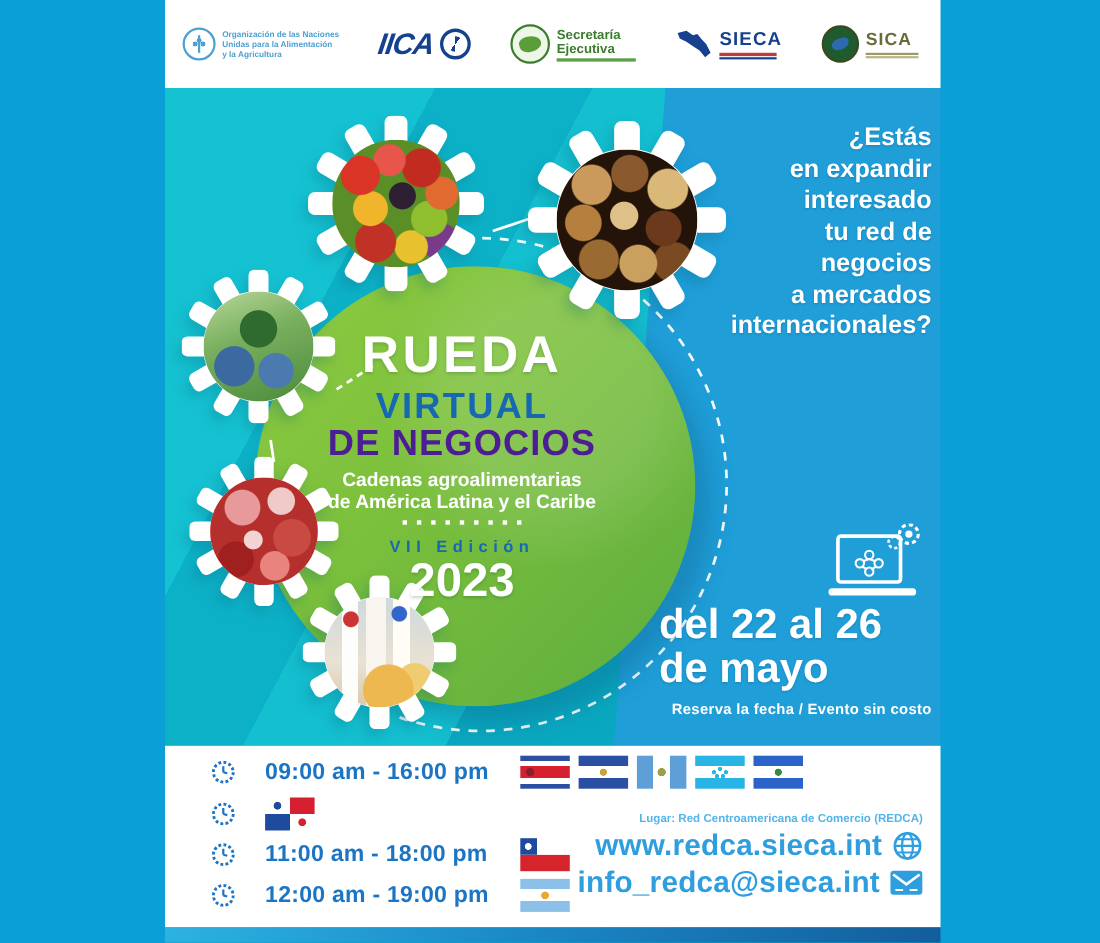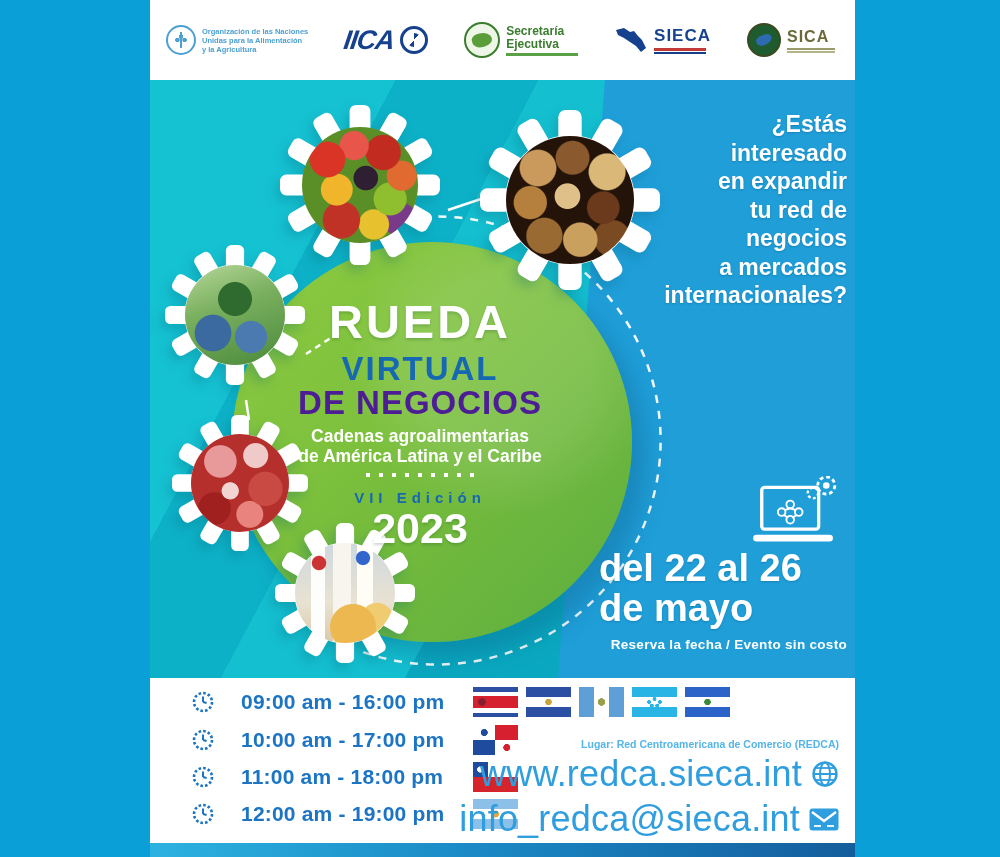--- a/index.html
+++ b/index.html
@@ -171,21 +171,21 @@
       linear-gradient(#d6242c,#d6242c);
     background-size:100% 100%,100% 50%,100% 50%;
     background-position:0 0,top,bottom; }
   .f-ar { background:
       radial-gradient(circle at 50% 50%, #e8a838 0 3.2px, transparent 3.8px),
       linear-gradient(180deg,#8cc0e8 0 32%,#ffffff 32% 68%,#8cc0e8 68%); }
 
   .contact { position:absolute; right:16px; top:60px; text-align:right; }
   .venue { font-size:10.5px; font-weight:bold; color:#55b5e8; }
   .clink { display:flex; align-items:center; justify-content:flex-end; gap:9px; margin-top:3px; cursor:pointer; }
-  .clink .txt { font-size:36px; font-weight:normal; color:#2f9ede; letter-spacing:.2px; }
+  .clink .txt { font-size:27px; font-weight:bold; color:#2f9ede; letter-spacing:.2px; }
   .clink svg { flex:none; }
 
   .bottom-strip { position:absolute; left:0; top:843px; width:705px; height:14px;
     background:linear-gradient(90deg,#2cb2e0 0%,#1a8ac6 45%,#145d9c 100%); }
 </style>
 </head>
 <body>
 
 <svg width="0" height="0" style="position:absolute">
   <defs>
@@ -321,22 +321,22 @@
           <div class="dot"></div>
           <div class="dot"></div>
           <div class="dot"></div>
       </div>
       <div class="t-edition">VII Edición</div>
       <div class="t-year">2023</div>
     </div>
 
     <div class="question">
       <div>¿Estás</div>
+      <div>en expandir</div>
       <div>interesado</div>
-      <div>en expandir</div>
       <div>tu red de</div>
       <div>negocios</div>
       <div>a mercados</div>
       <div>internacionales?</div>
     </div>
 
     <svg class="laptop" viewBox="0 0 96 78">
       <rect x="14" y="12" width="60" height="44" rx="3" fill="none" stroke="#ffffff" stroke-width="3.5"></rect>
       <rect x="5" y="62" width="84" height="7" rx="3.5" fill="#ffffff"></rect>
       <g stroke="#ffffff" stroke-width="2" fill="none">
@@ -376,21 +376,20 @@
         <div class="flag f-gt"></div>
         <div class="flag f-hn"></div>
         <div class="flag f-ni"></div>
       </div>
     </div>
 
     <div class="srow" style="top:47px;">
       <svg class="clock">
           <use href="#clock"></use>
         </svg>
-      <div class="time">10:00 am - 17:00 pm</div>
       <div class="flags">
         <div class="flag f-pa"></div>
       </div>
     </div>
 
     <div class="srow" style="top:84px;">
       <svg class="clock">
           <use href="#clock"></use>
         </svg>
       <div class="time">11:00 am - 18:00 pm</div>

